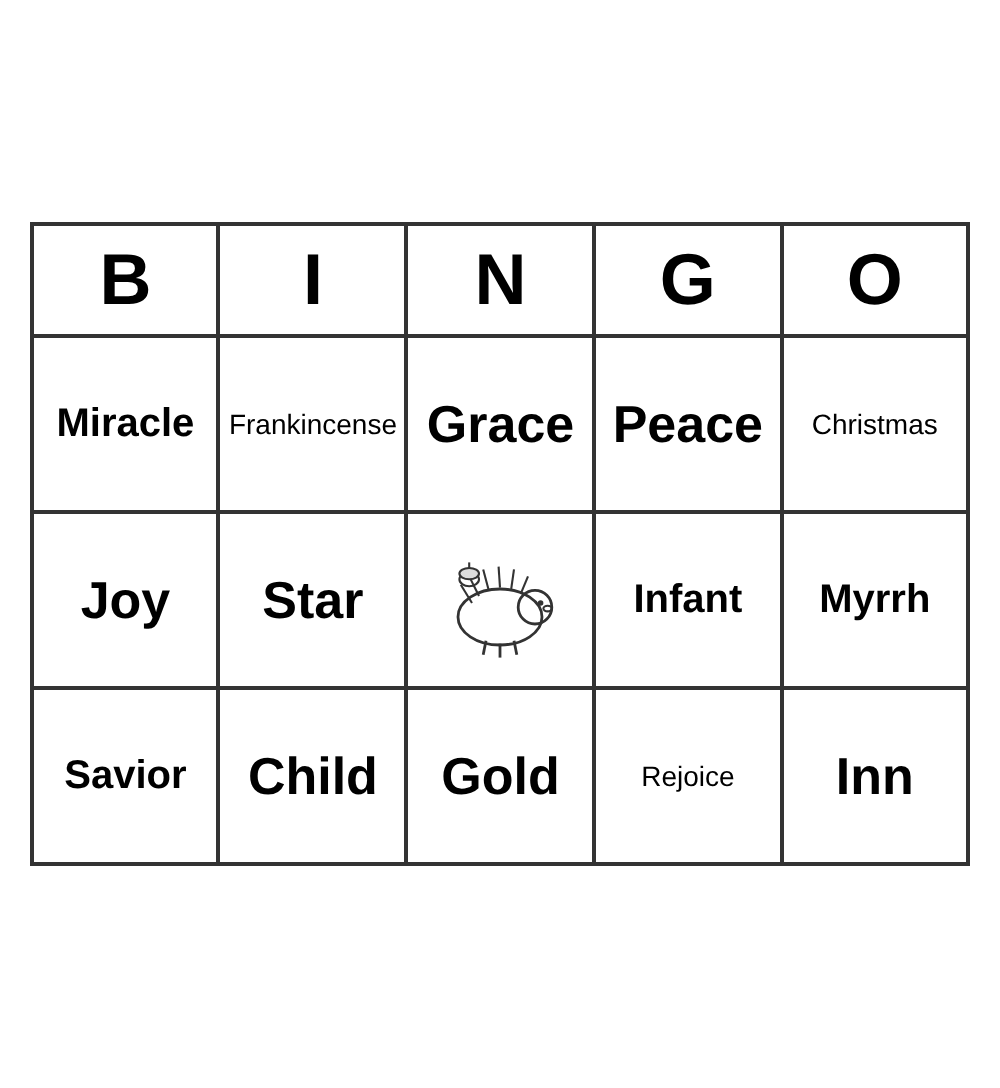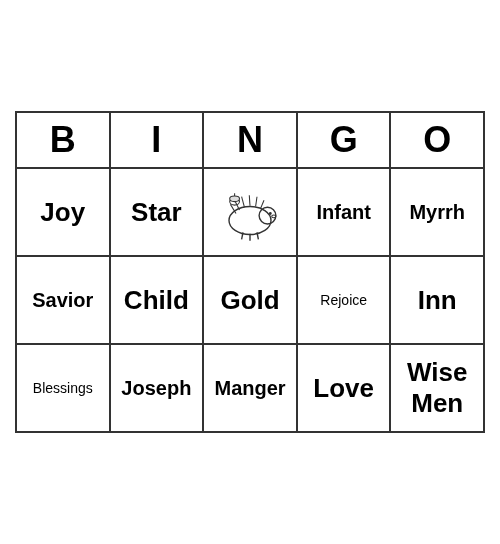--- a/index.html
+++ b/index.html
@@ -73,20 +73,27 @@
   <thead>
     <tr class="header-row">
       <th>B</th>
       <th>I</th>
       <th>N</th>
       <th>G</th>
       <th>O</th>
     </tr>
   </thead>
   <tbody id="bingo-body">
+  <tr>
+        <td class="cell-medium"><span>Miracle</span></td>
+        <td class="cell-small"><span>Frankincense</span></td>
+        <td class="cell-large"><span>Grace</span></td>
+        <td class="cell-large"><span>Peace</span></td>
+        <td class="cell-small"><span>Christmas</span></td>
+      </tr>
       <tr>
         <td class="cell-large"><span>Joy</span></td>
         <td class="cell-large"><span>Star</span></td>
         <td class="free-cell">
           <svg class="hedgehog-svg" viewBox="0 0 100 100" xmlns="http://www.w3.org/2000/svg">
 
             <ellipse cx="50" cy="65" rx="30" ry="20" fill="none" stroke="#333" stroke-width="2"></ellipse>
 
             <circle cx="75" cy="58" r="12" fill="none" stroke="#333" stroke-width="2"></circle>
 
@@ -113,21 +120,14 @@
         <td class="cell-medium"><span>Infant</span></td>
         <td class="cell-medium"><span>Myrrh</span></td>
       </tr>
       <tr>
         <td class="cell-medium"><span>Savior</span></td>
         <td class="cell-large"><span>Child</span></td>
         <td class="cell-large"><span>Gold</span></td>
         <td class="cell-small"><span>Rejoice</span></td>
         <td class="cell-large"><span>Inn</span></td>
       </tr>
-      <tr>
-        <td class="cell-small"><span>Blessings</span></td>
-        <td class="cell-medium"><span>Joseph</span></td>
-        <td class="cell-medium"><span>Manger</span></td>
-        <td class="cell-large"><span>Love</span></td>
-        <td class="cell-large two-line"><span>Wise</span><br><span>Men</span></td>
-      </tr>
     </tbody>
 </table>
 
 </body></html>

